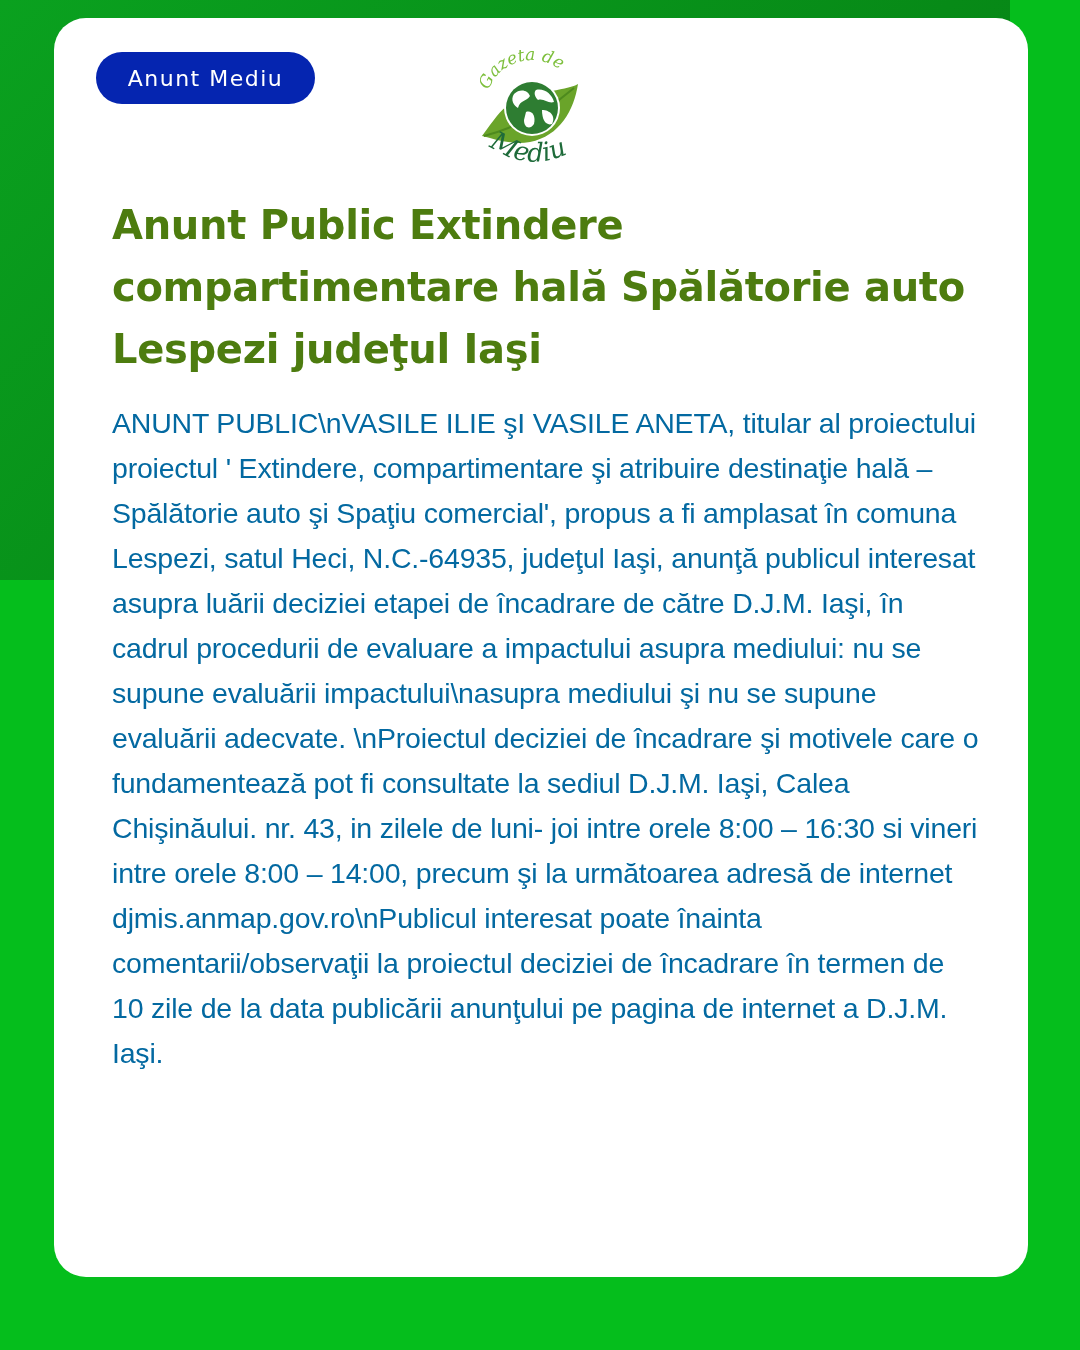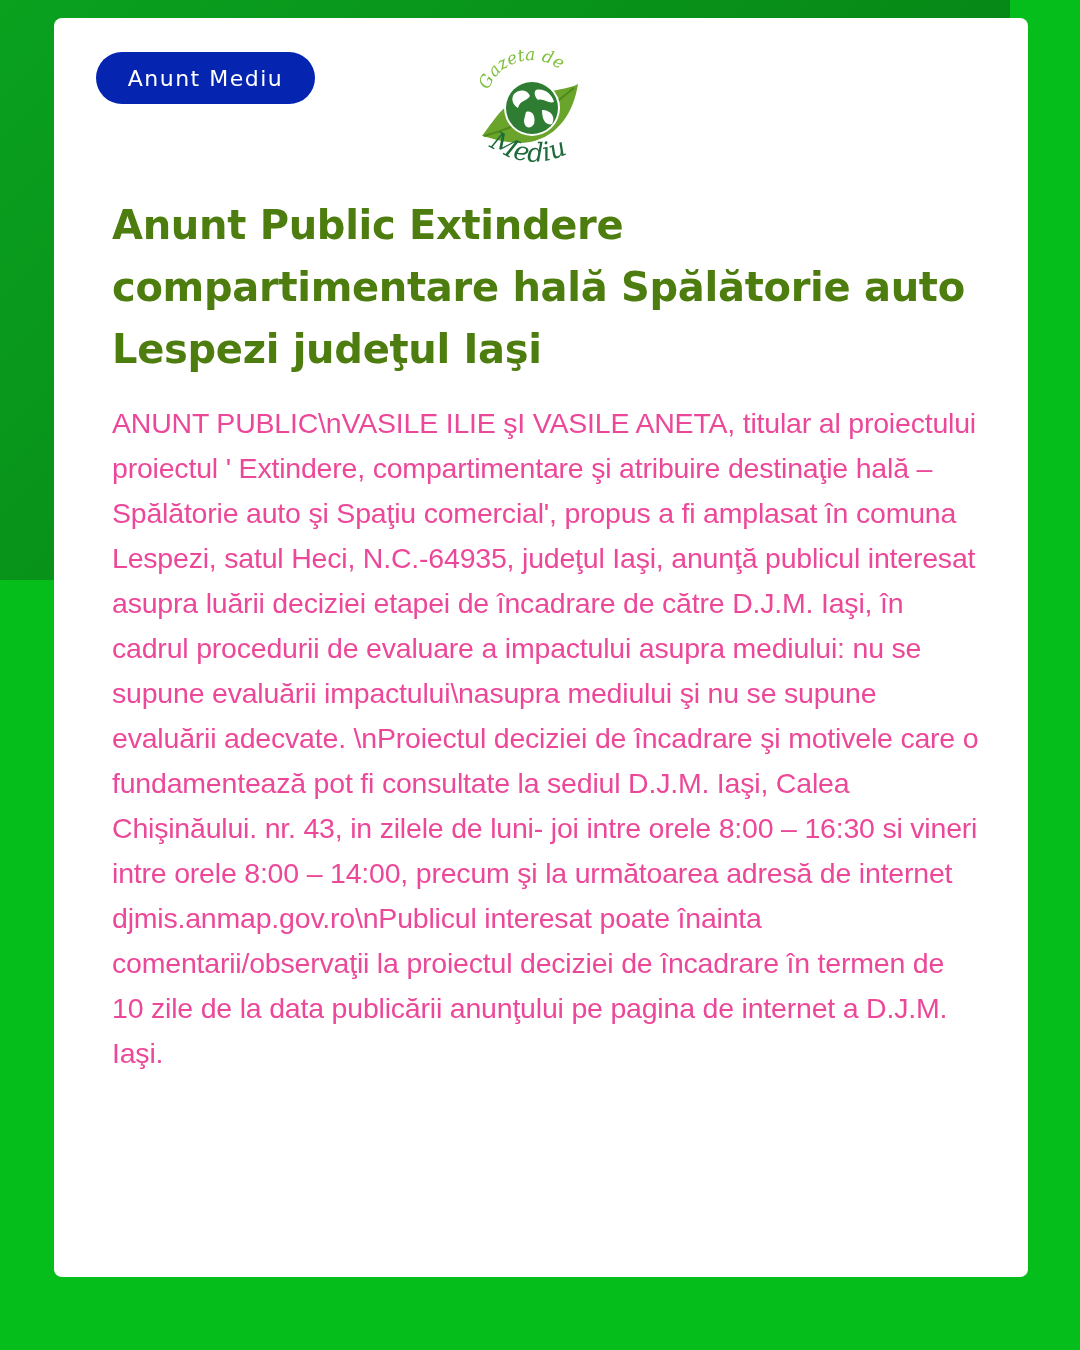--- a/index.html
+++ b/index.html
@@ -7,41 +7,41 @@
     width: 1080px; height: 1350px; position: relative; overflow: hidden;
     background: #05be1c;
     font-family: "Liberation Sans", "DejaVu Sans", sans-serif;
   }
   .dark-block {
     position: absolute; left: 0; top: 0; width: 1010px; height: 580px;
     background: linear-gradient(135deg, #0aa11f 0%, #078a17 60%, #067c14 100%);
   }
   .card {
     position: absolute; left: 54px; top: 18px; width: 974px; height: 1259px;
-    background: #ffffff; border-radius: 8px;
+    background: #ffffff; border-radius: 32px;
   }
   .badge {
     position: absolute; left: 42px; top: 34px; width: 219px; height: 52px;
     background: #0525b0; border-radius: 26px;
     color: #ffffff; font-size: 22px; letter-spacing: 1.5px;
     display: flex; align-items: center; justify-content: center;
     font-family: "DejaVu Sans", sans-serif;
   }
   .logo {
     position: absolute; left: 420px; top: 32px; width: 112px; height: 124px;
   }
   .title {
     position: absolute; left: 58px; top: 176px; width: 880px;
     margin: 0; color: #4d7c0f;
     font-family: "DejaVu Sans", sans-serif; font-weight: bold;
     font-size: 40px; line-height: 62px; letter-spacing: -0.3px;
   }
   .body-text {
     position: absolute; left: 58px; top: 383px; width: 870px;
-    margin: 0; color: #ec4899;
+    margin: 0; color: #0369a1;
     font-family: "Liberation Sans", sans-serif;
     font-size: 28.5px; line-height: 45px; letter-spacing: -0.2px;
     white-space: pre-line;
   }
 </style>
 </head>
 <body>
 
 <div class="dark-block"></div>
 

